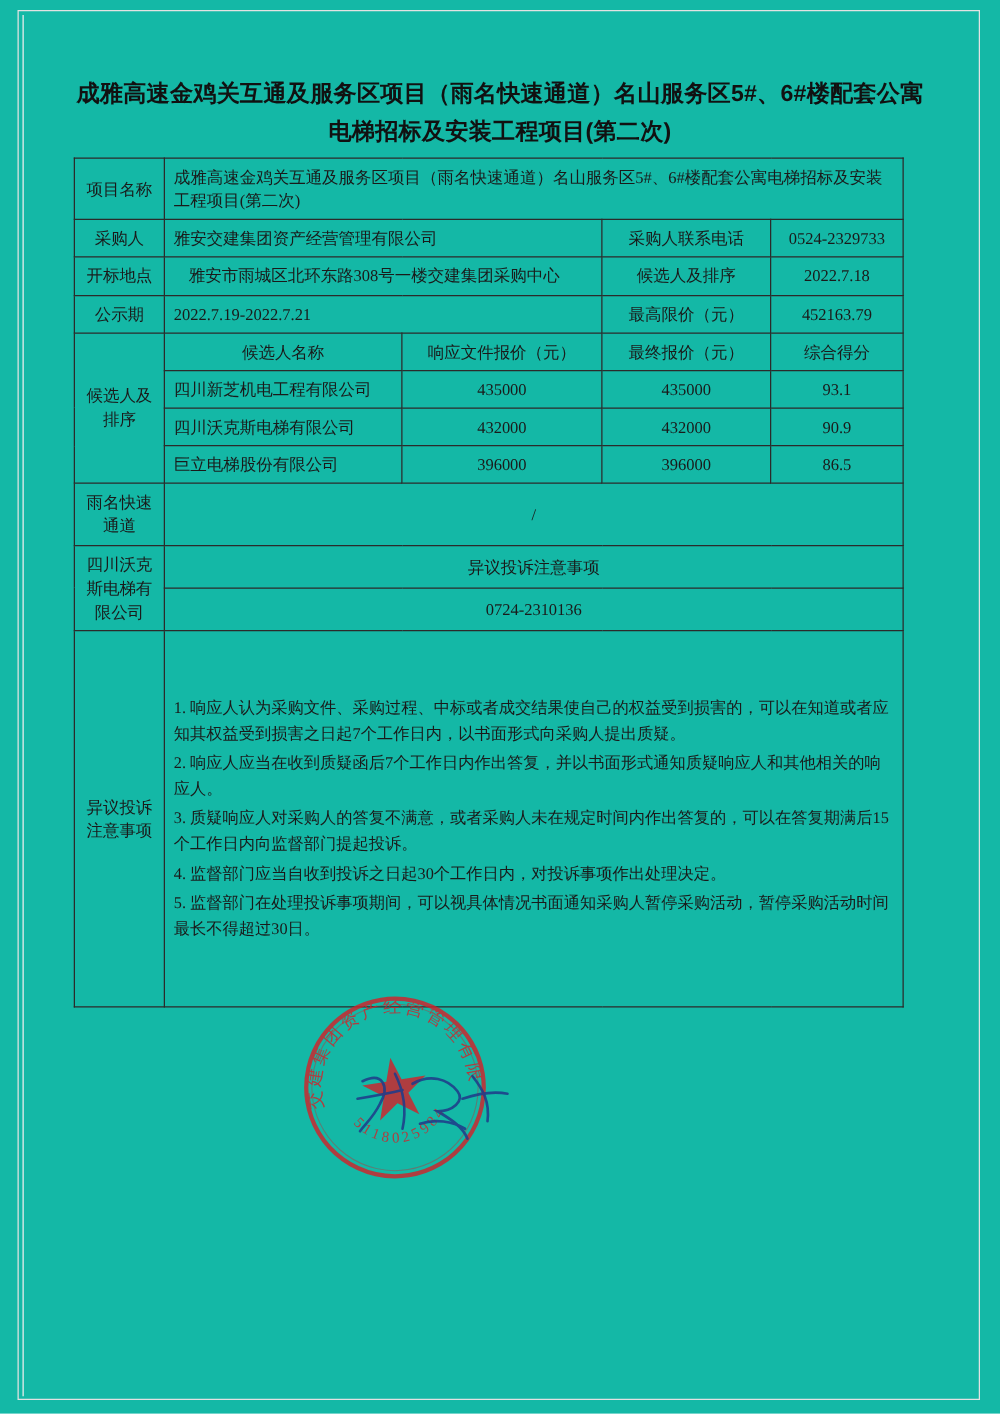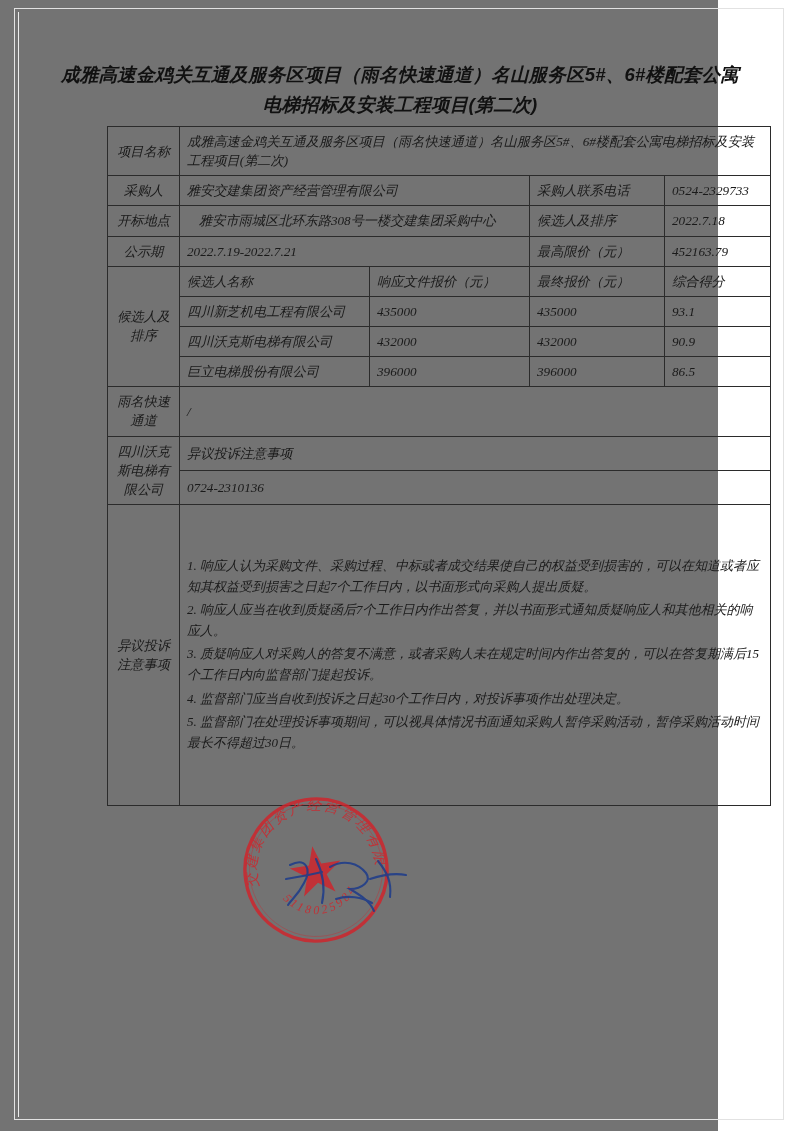--- a/index.html
+++ b/index.html
@@ -11,24 +11,23 @@
     width: 800px;
     height: 1131px;
     font-family: "Liberation Serif", "DejaVu Serif", serif;
     color: #1a1a1a;
     position: relative;
     overflow: hidden;
   }
   .page {
     position: absolute;
     left: 0; top: 0;
-    width: 718px;
+    width: 800px;
     height: 1131px;
-    background: #737373;
-    font-style: italic;
+    background: #14b8a6;
   }
   
   .scan-edge {
     position: absolute;
     left: 14px; top: 8px;
     width: 770px; height: 1112px;
     border: 1px solid #e2e2e2;
     box-sizing: border-box;
     pointer-events: none;
   }
@@ -57,33 +56,32 @@
 
   table.main {
     position: absolute;
     left: 59px;
     top: 126px;
     width: 663px;
     border-collapse: collapse;
     table-layout: fixed;
     font-size: 13.2px;
     line-height: 1.45;
-    margin-left: 48px;
   }
   table.main td {
     border: 1px solid #2b2b2b;
     padding: 5px 7px;
     vertical-align: middle;
     word-break: break-all;
   }
   .lbl {
     text-align: center;
     white-space: normal;
   }
-  .ctr { text-align: left; }
+  .ctr { text-align: center; }
   .left { text-align: left; }
   .indent { text-indent: 12px; }
 
   .cell-pad-lg { padding-top: 9px; padding-bottom: 9px; }
 
   .notes {
     text-align: left;
     line-height: 1.62;
     font-size: 13px;
     padding: 10px 10px 10px 10px;

